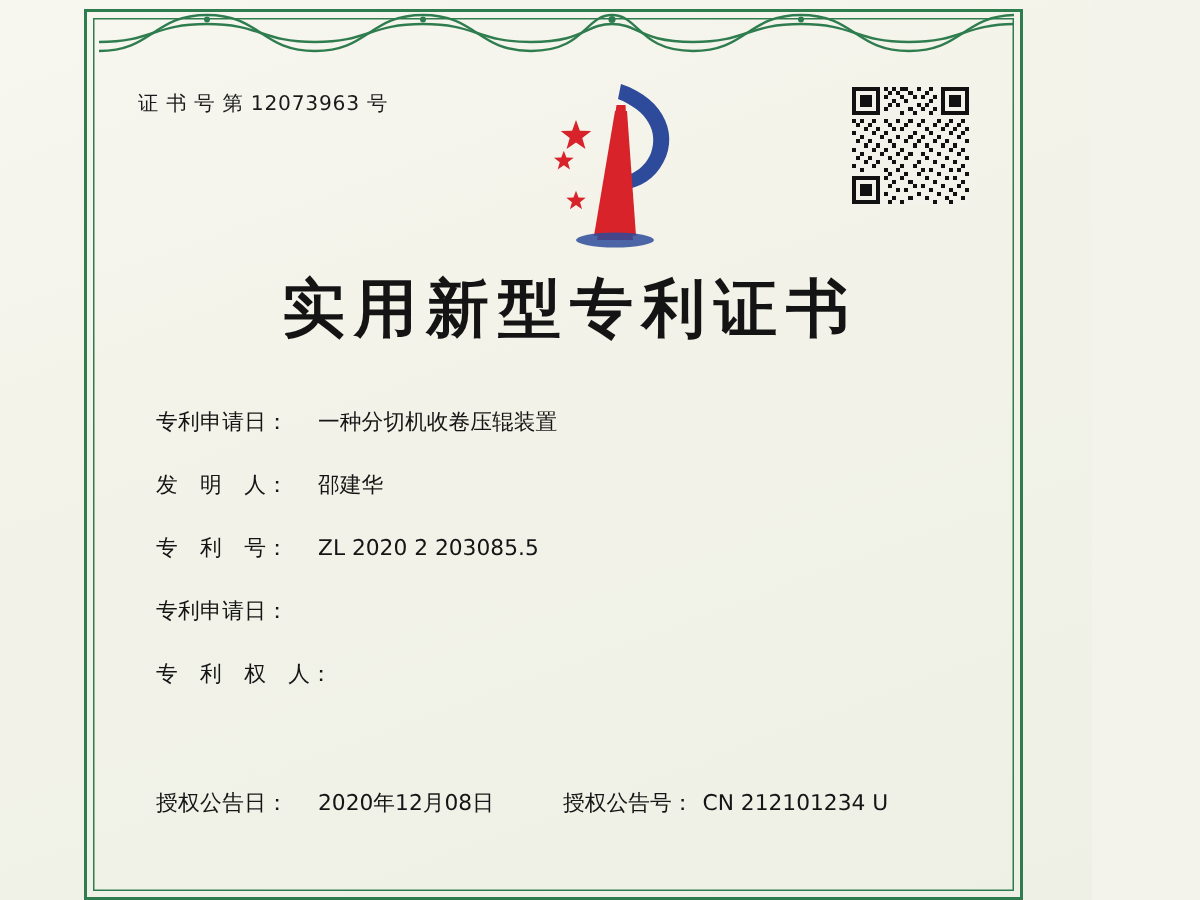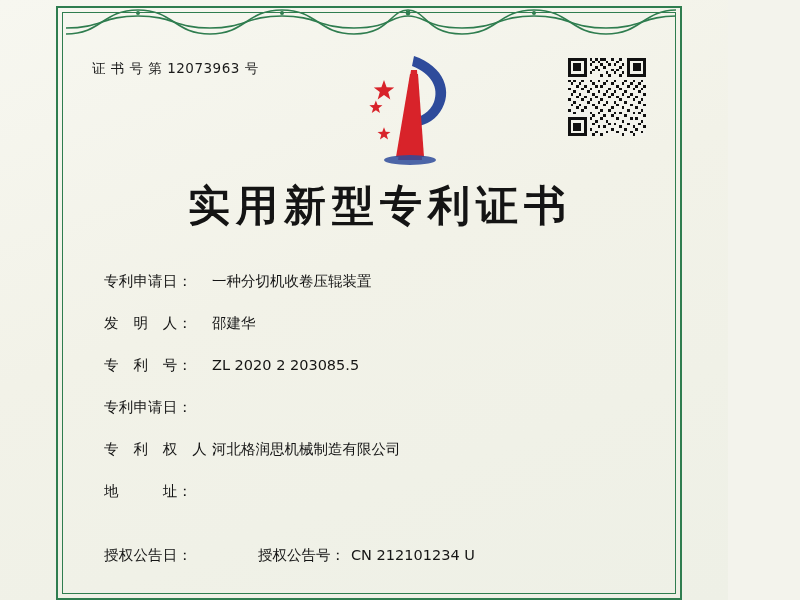--- a/index.html
+++ b/index.html
@@ -370,25 +370,24 @@
     </div>
     <div class="field-row">
       <span class="field-label">专　利　号：</span>
       <span class="field-value">ZL 2020 2 203085.5</span>
     </div>
     <div class="field-row">
       <span class="field-label">专利申请日：</span>
     </div>
     <div class="field-row">
       <span class="field-label">专　利　权　人：</span>
-      <span class="field-value">河北格润思机械制造有限公司</span>
-    </div>
-    <div class="field-row">
-      <span class="field-label">地　　　址：</span>
+    </div>
+    <div class="field-row">
     </div>
     <div class="field-row dual">
       <span class="field-label">授权公告日：</span>
+      <span class="field-value">2020年12月08日</span>
       <span class="second-label">授权公告号：</span>
       <span class="second-value">CN 212101234 U</span>
     </div>
   </div>
 
 </div>
 
 </body></html>

